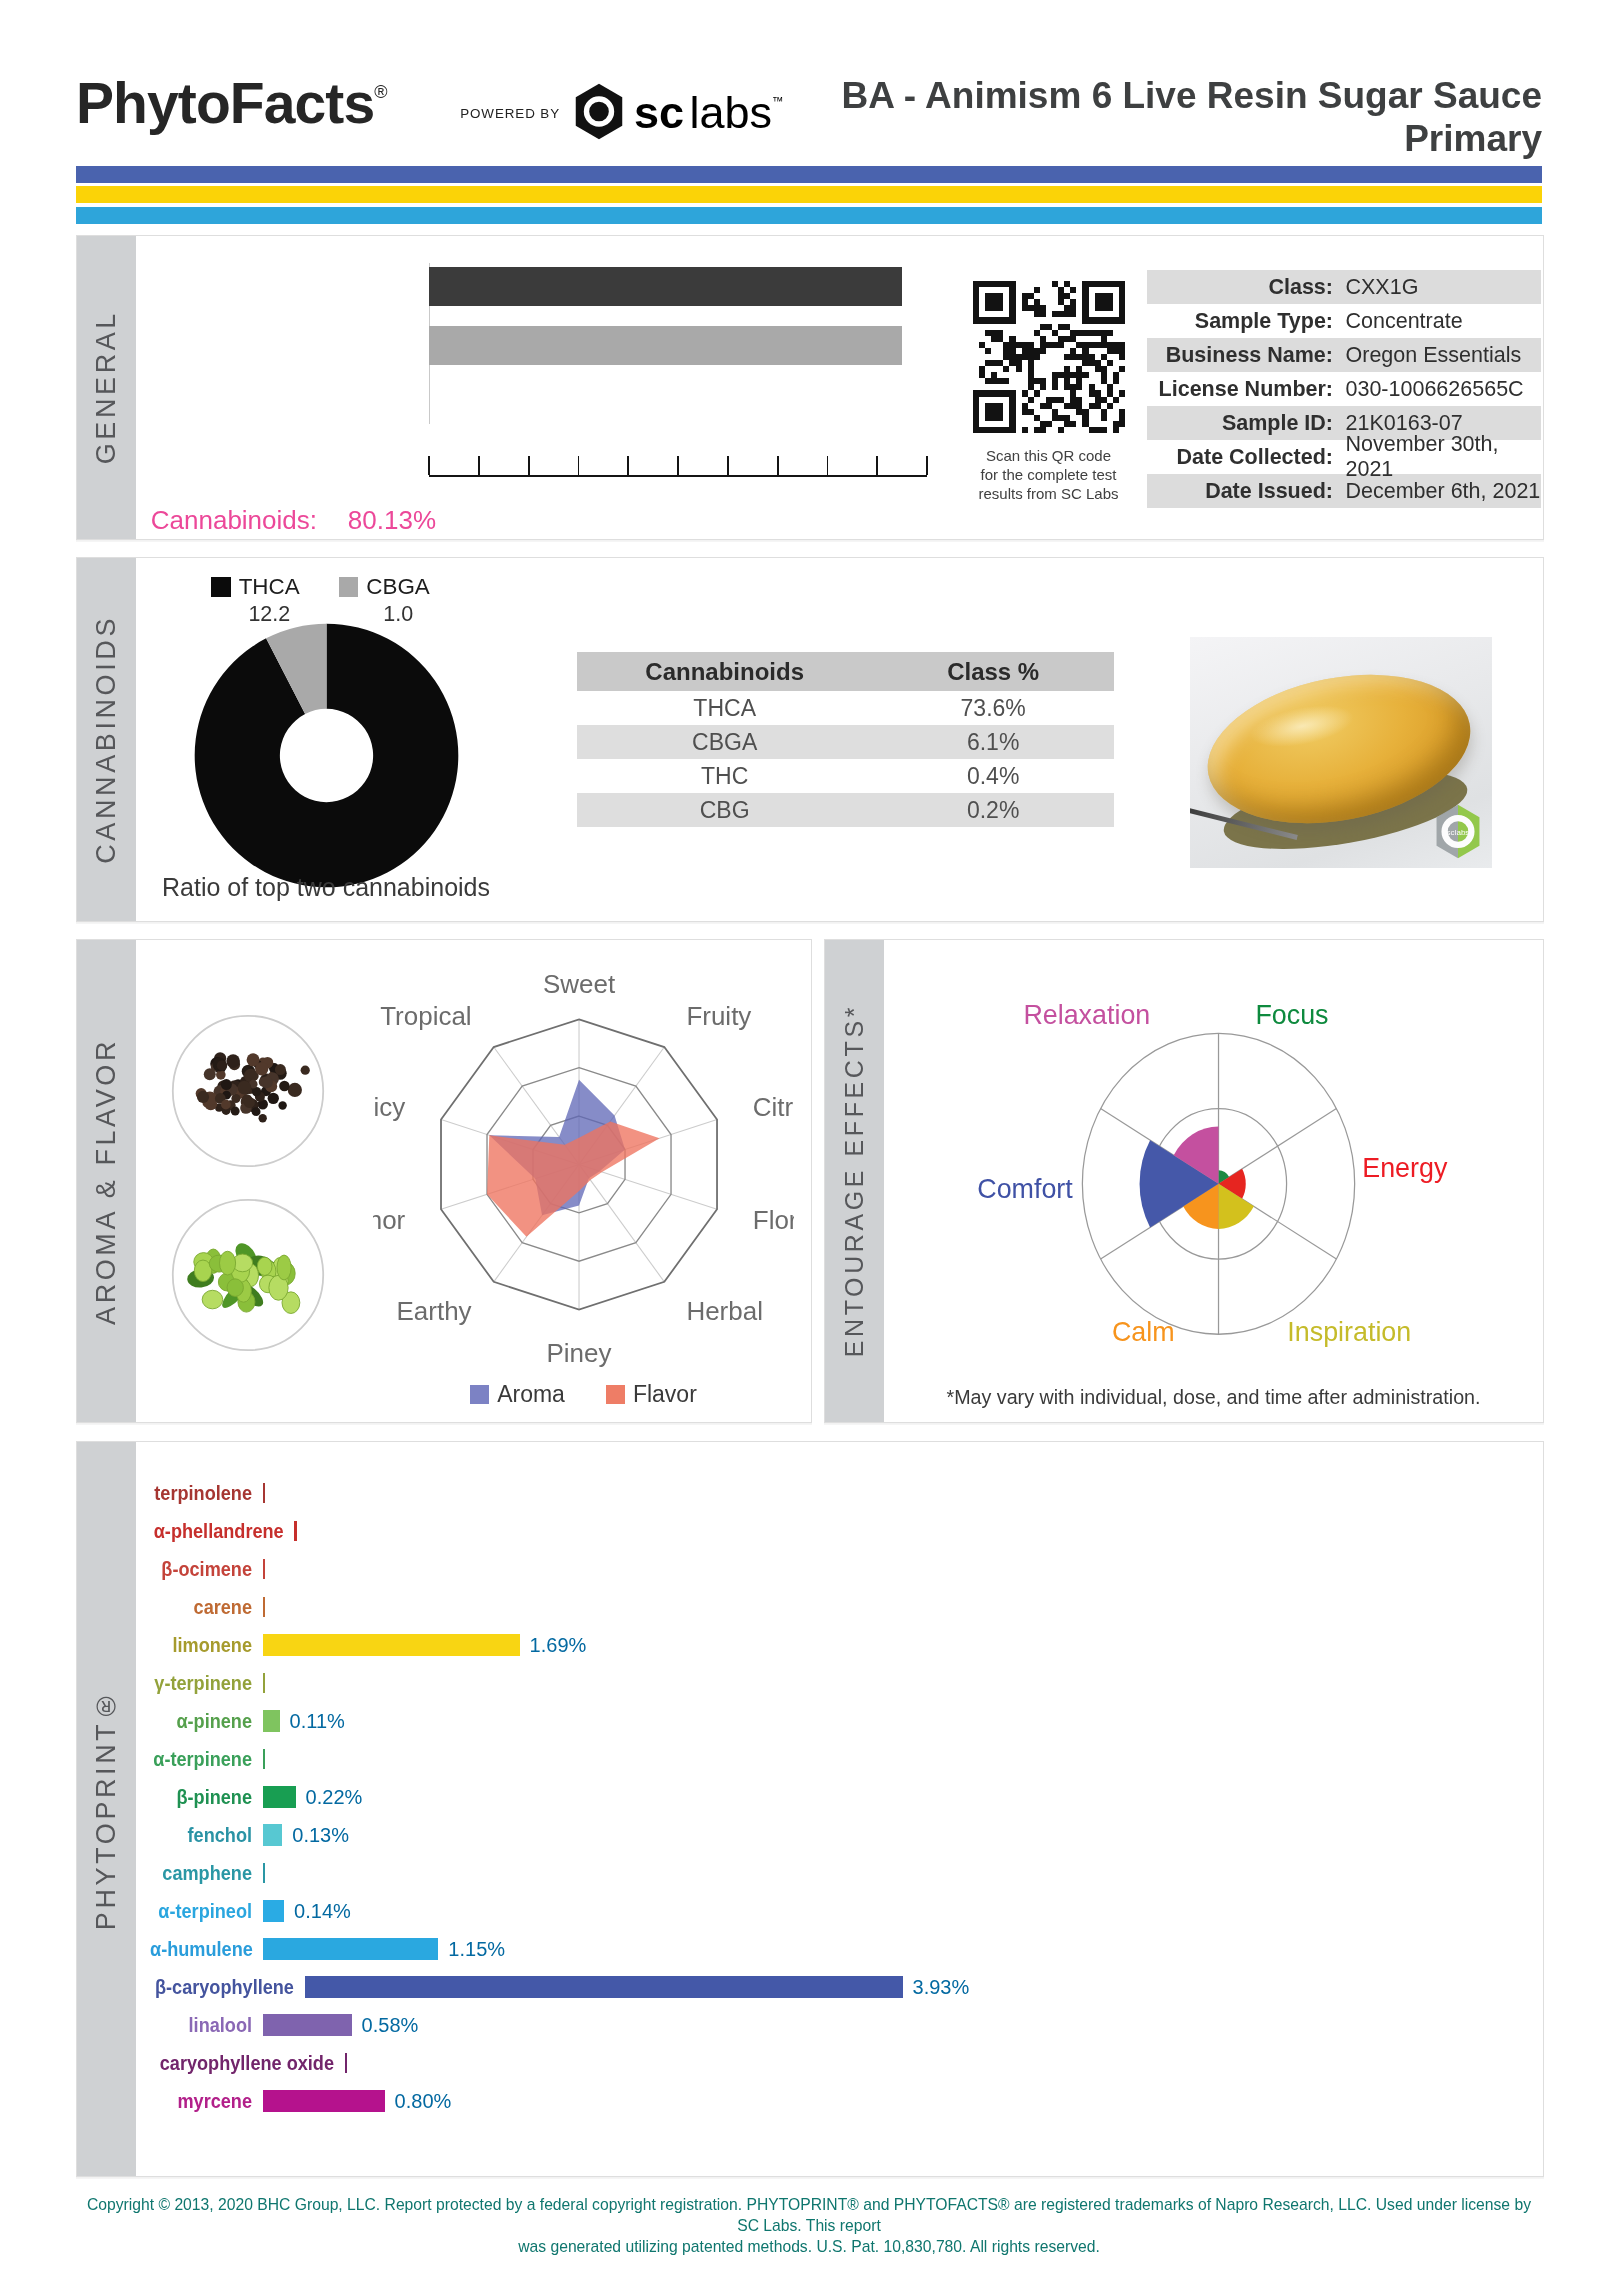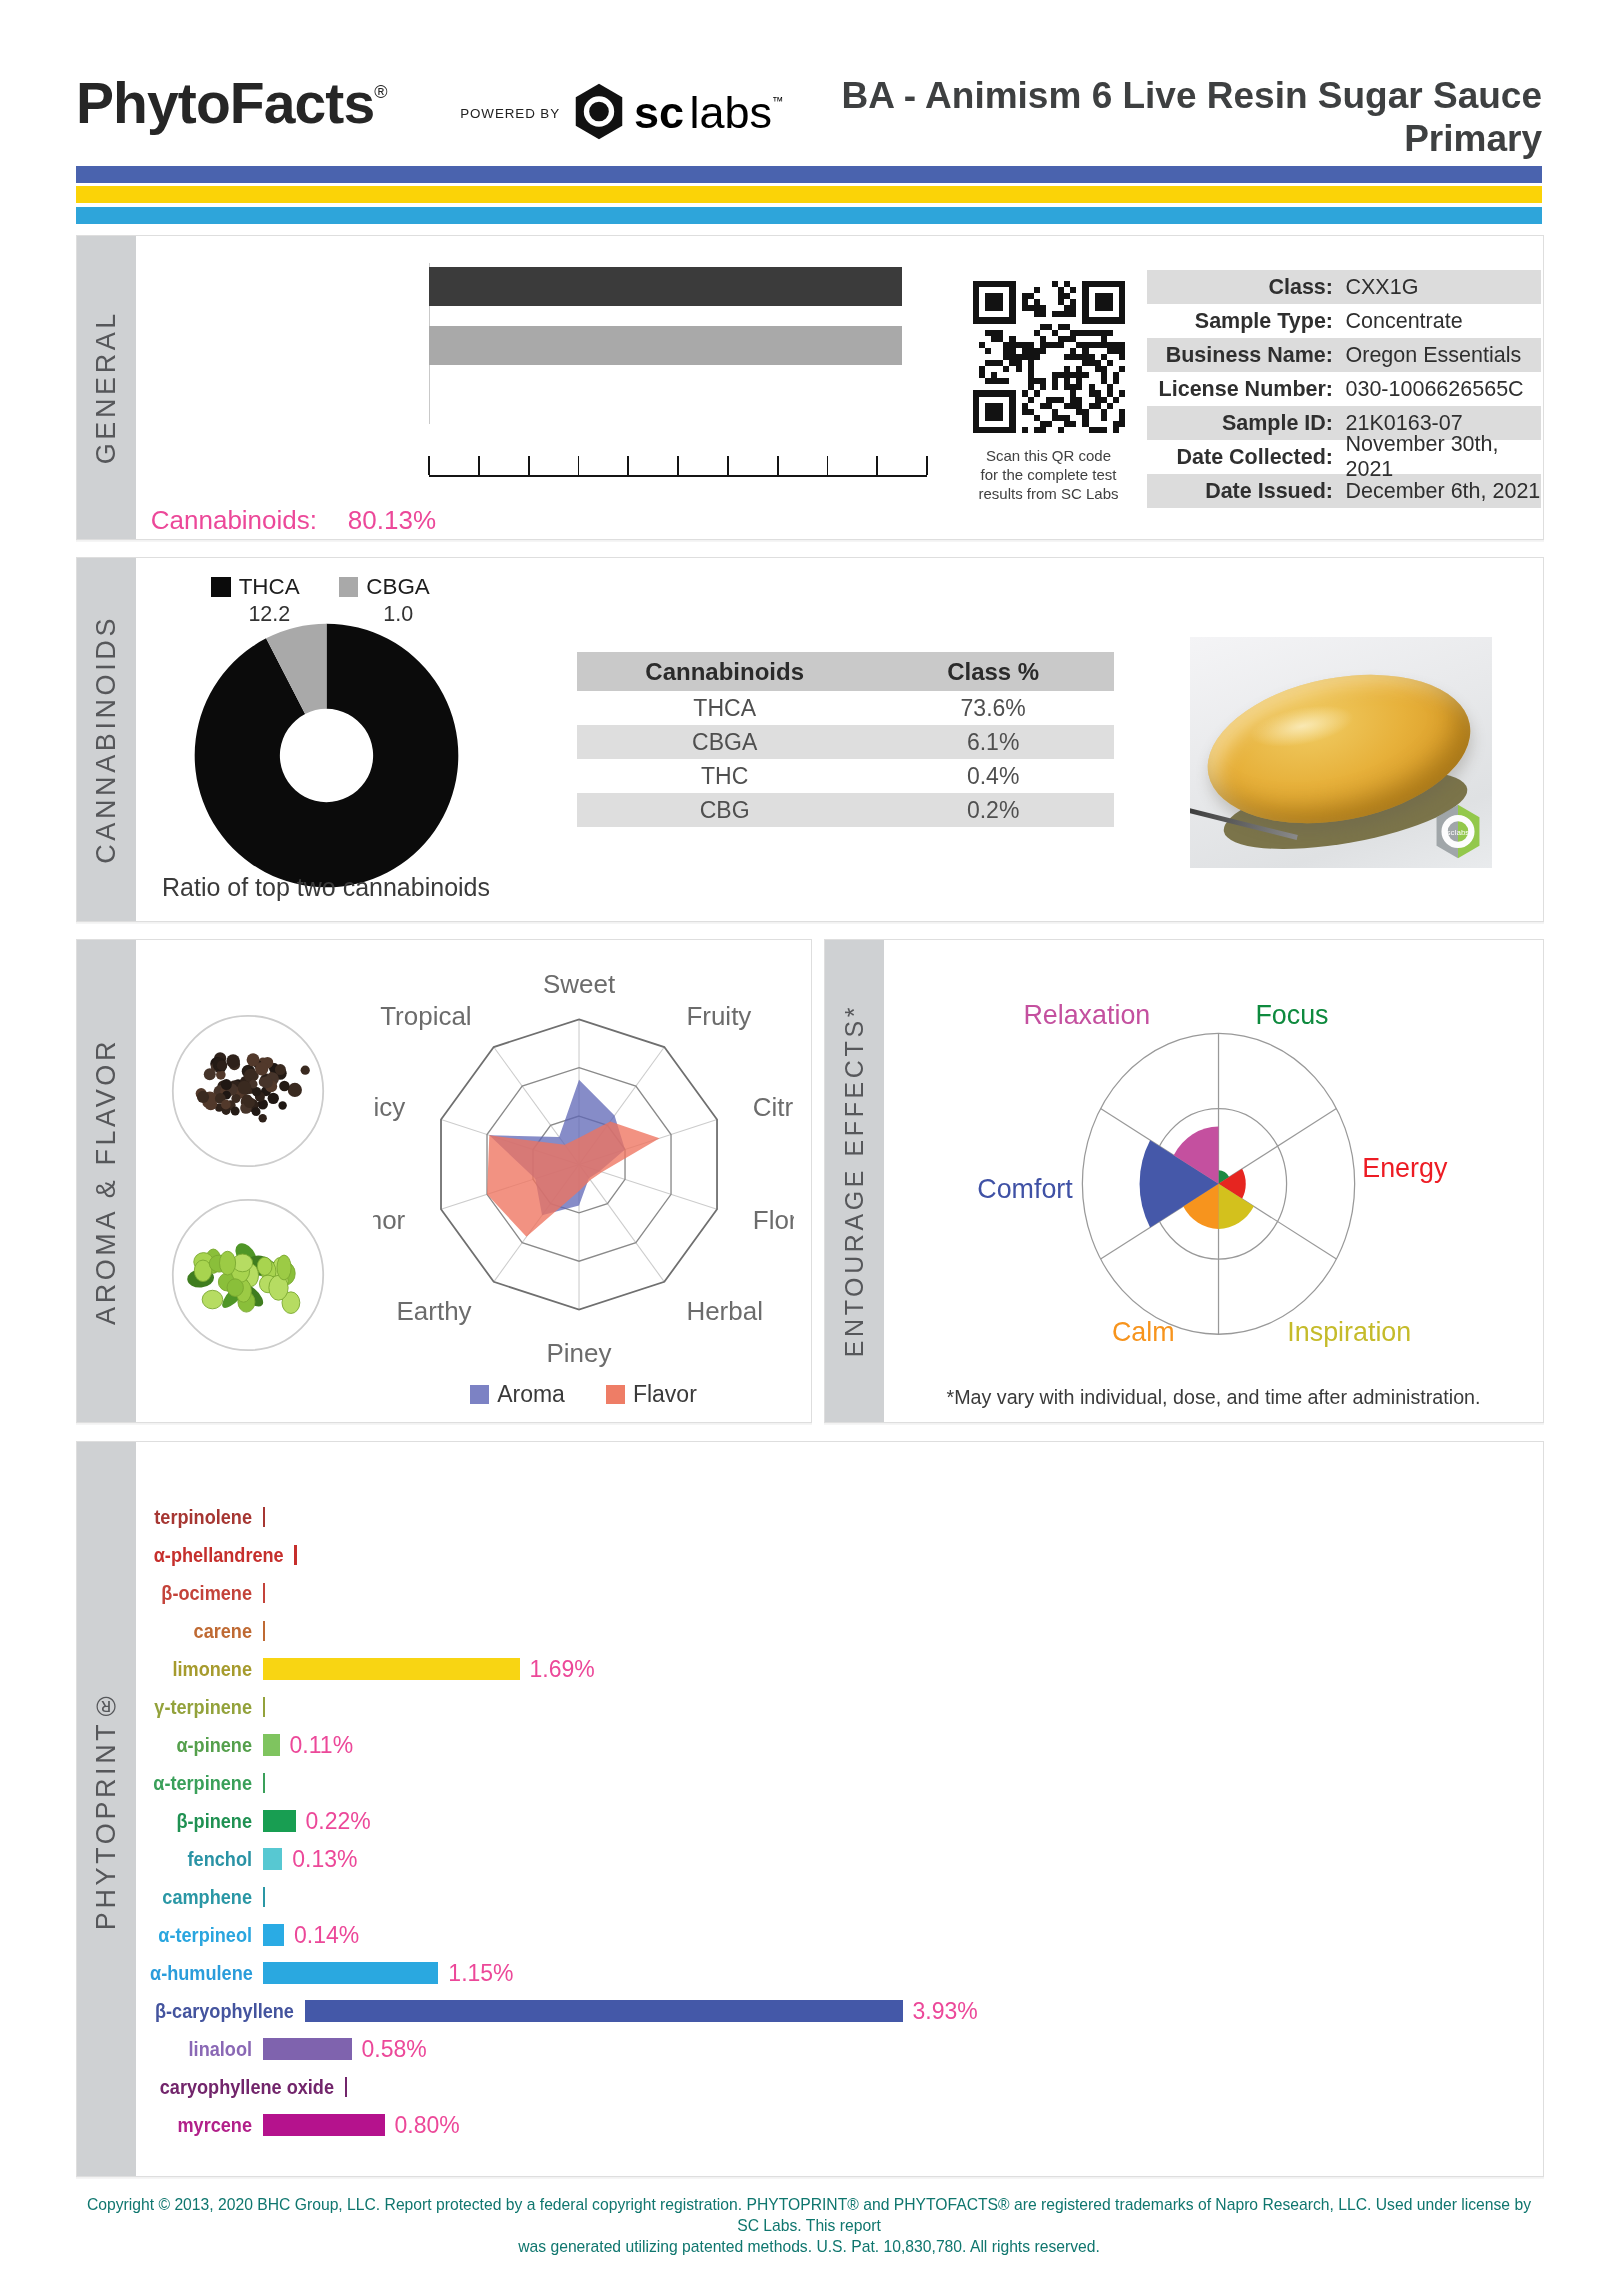--- a/index.html
+++ b/index.html
@@ -74,27 +74,27 @@
   #p-ent{left:824px;top:939px;width:718px;height:482px;}
   .medallion{position:absolute;left:94px;}
   #radar-svg{position:absolute;left:296px;top:21.5px;}
   #radar-legend{position:absolute;left:296px;top:441px;width:421px;display:flex;justify-content:center;gap:41px;
                 font-size:23px;color:#3a3a3a;align-items:center;}
   #radar-legend .sq{width:19px;height:19px;display:inline-block;margin-right:8px;vertical-align:-1.8px;}
   #ent-svg{position:absolute;left:63px;top:27px;}
   #ent-note{position:absolute;left:59px;right:0;top:446px;text-align:center;font-size:19.7px;color:#3a3a3a;}
   
   #p-phyto{left:76px;top:1441px;width:1466px;height:734px;}
-  #phyto-rows{position:absolute;left:0;right:29px;top:32px;margin-top:24px;}
+  #phyto-rows{position:absolute;left:0;right:29px;top:32px;}
   .p-row{display:flex;align-items:center;height:38px;padding-left:59px;}
   .p-label{flex:0 0 116px;text-align:right;font-size:20.6px;font-weight:700;white-space:nowrap;
            direction:rtl;transform:scaleX(.88);transform-origin:100% 50%;}
   .p-bar{height:21.5px;margin-left:10.7px;}
   .p-tick{width:2.7px;height:19.7px;margin-left:10.7px;}
-  .p-val{font-size:23px;color:#ec4899;margin-left:9.9px;}
+  .p-val{font-size:20px;color:#0369a1;margin-left:9.9px;}
   
   #footer{position:absolute;left:76px;top:2194px;width:1466px;text-align:center;font-size:15.7px;
           color:#0f766e;line-height:1.35;}
 </style>
 </head>
 <body>
 
 <div id="page">
 
   <div class="brand"><span>PhytoFacts</span><sup>®</sup></div>

